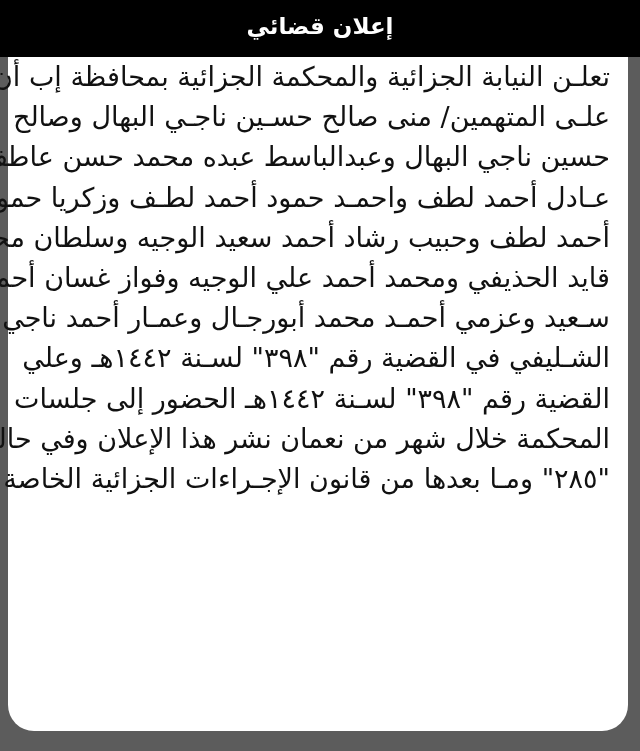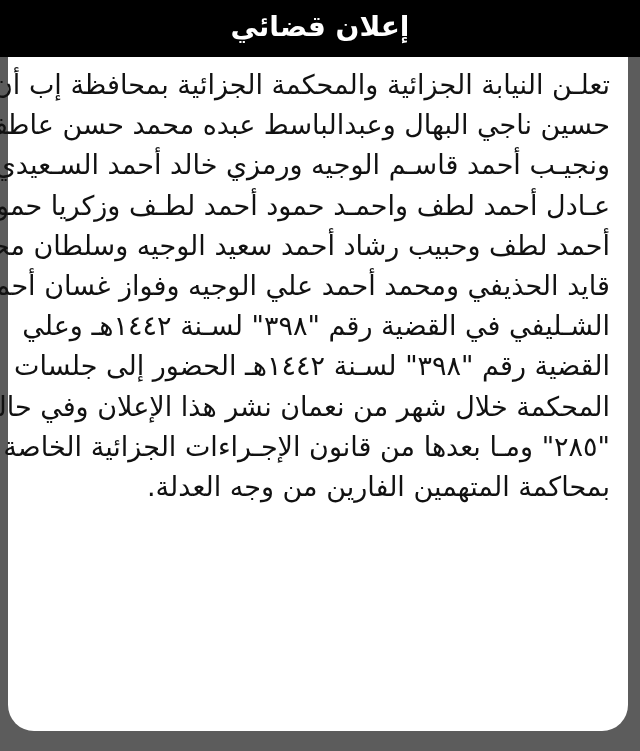--- a/index.html
+++ b/index.html
@@ -22,36 +22,36 @@
       height: 57px;
       background: #000;
       display: flex;
       align-items: center;
       justify-content: center;
     }
     .header-title {
       color: #fff;
       font-family: "DejaVu Sans", sans-serif;
       font-weight: bold;
-      font-size: 28px;
+      font-size: 23px;
       line-height: 1;
       direction: rtl;
       margin-top: -4px;
     }
     .panel {
       position: absolute;
       left: 8px;
       top: 57px;
       width: 620px;
       height: 674px;
       background: #fff;
       border-bottom-left-radius: 26px;
       border-bottom-right-radius: 26px;
       box-sizing: border-box;
-      padding: 8px 18px 0 18px;
+      padding: 0 18px 0 18px;
     }
     .body-text {
       direction: rtl;
       text-align: justify;
       text-align-last: right;
       font-family: "DejaVu Sans", sans-serif;
       font-size: 27px;
       line-height: 40.2px;
       color: #111;
       margin: 0;
@@ -69,24 +69,24 @@
 </head>
 <body>
 
 <div class="header">
   <span class="header-title">إعلان قضائي</span>
 </div>
 
 <div class="panel">
   <div class="body-text">
     <span class="line">تعلـن النيابة الجزائية والمحكمة الجزائية بمحافظة إب أن</span>
+    <span class="line">علـى المتهمين/ منى صالح حسـين ناجـي البهال وصالح</span>
     <span class="line">حسين ناجي البهال وعبدالباسط عبده محمد حسن عاطف</span>
-    <span class="line">ونجيـب أحمد قاسـم الوجيه ورمزي خالد أحمد السـعيدي</span>
     <span class="line">عـادل أحمد لطف واحمـد حمود أحمد لطـف وزكريا حمود</span>
     <span class="line">أحمد لطف وحبيب رشاد أحمد سعيد الوجيه وسلطان محمد</span>
     <span class="line">قايد الحذيفي ومحمد أحمد علي الوجيه وفواز غسان أحمد</span>
+    <span class="line">سـعيد وعزمي أحمـد محمد أبورجـال وعمـار أحمد ناجي</span>
     <span class="line">الشـليفي في القضية رقم "٣٩٨" لسـنة ١٤٤٢هـ وعلي</span>
     <span class="line">القضية رقم "٣٩٨" لسـنة ١٤٤٢هـ الحضور إلى جلسات</span>
     <span class="line">المحكمة خلال شهر من نعمان نشر هذا الإعلان وفي حالة</span>
     <span class="line">"٢٨٥" ومـا بعدها من قانون الإجـراءات الجزائية الخاصة</span>
-    <span class="line last">بمحاكمة المتهمين الفارين من وجه العدلة.</span>
   </div>
 </div>
 
 </body></html>

